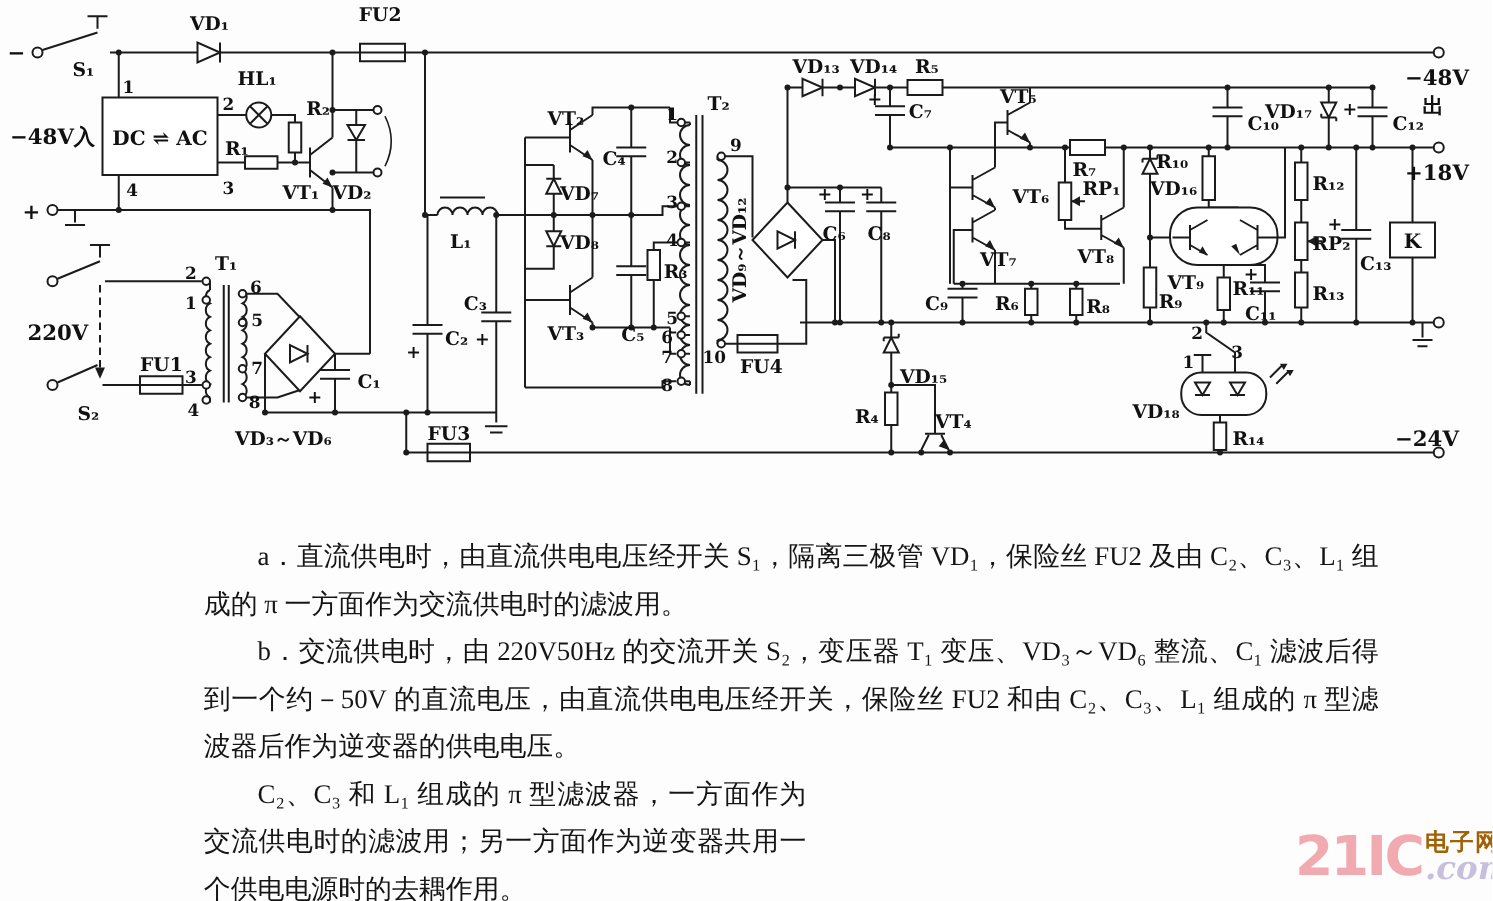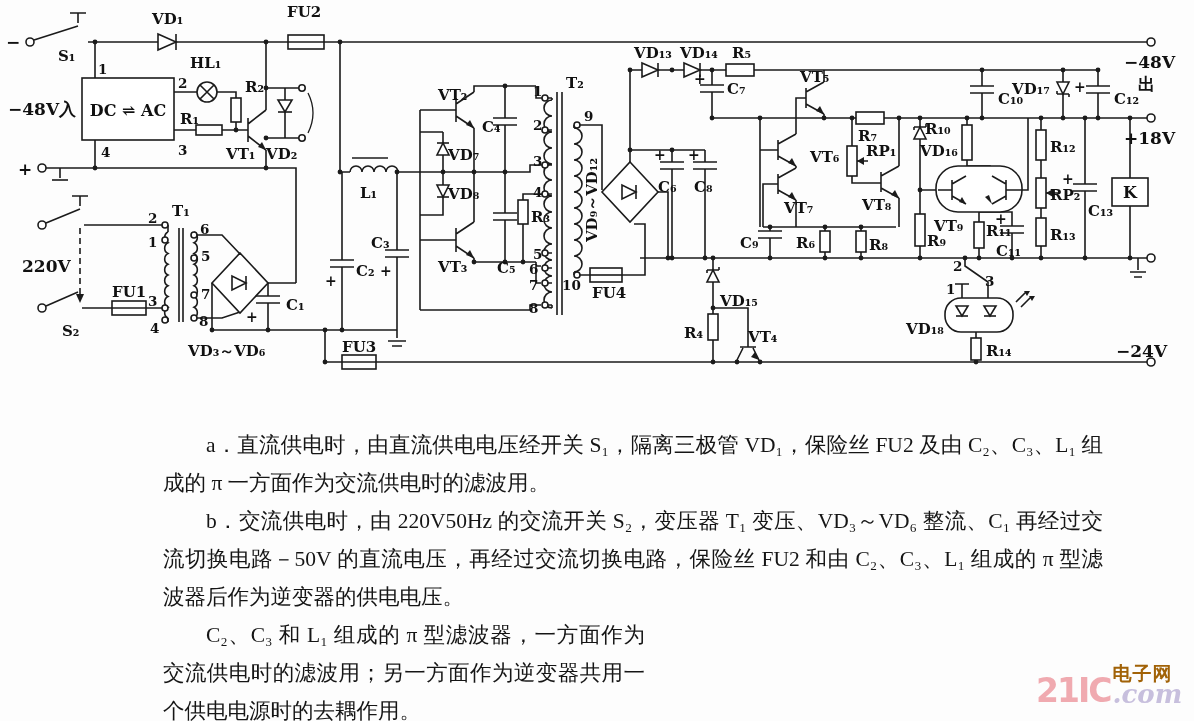--- a/index.html
+++ b/index.html
@@ -16,21 +16,21 @@
   text.term{font-family:"DejaVu Serif","Liberation Serif",serif;font-size:17px;font-weight:700;fill:#111;}
   text.pl{font-family:"DejaVu Serif","Liberation Serif",serif;font-size:14px;font-weight:700;fill:#111;}
   text.box{font-family:"DejaVu Serif","Liberation Serif",serif;font-size:16px;font-weight:700;fill:#111;}
   #desc{position:absolute;left:163px;top:426px;width:940px;color:#151515;
         font-family:"Liberation Serif","DejaVu Serif",serif;font-size:21.5px;line-height:38px;}
   #desc p{margin:0;text-indent:2em;text-align:justify;}
   #desc p.narrow{width:482px;}
   #wm{position:absolute;left:1036px;top:664px;width:156px;line-height:1;}
   #wm .row{display:flex;align-items:flex-end;}
   #wm .brand{font-family:"DejaVu Sans","Liberation Sans",sans-serif;font-weight:bold;
-             font-size:33px;color:#f0aab0;letter-spacing:-2px;}
+             font-size:44px;color:#f0aab0;letter-spacing:-2px;}
   #wm .col{display:flex;flex-direction:column;align-items:flex-start;margin-left:2px;}
   #wm .site{font-family:"Liberation Serif",serif;font-size:19px;color:#a16207;font-weight:bold;letter-spacing:1px;}
   #wm .tld{font-family:"DejaVu Serif","Liberation Serif",serif;font-style:italic;font-weight:bold;
            font-size:26px;color:#c7bfdd;margin-top:-2px;}
 </style>
 </head>
 <body>
 
 <div id="page">
 
@@ -546,21 +546,21 @@
     <circle class="sym" cx="1151" cy="258" r="4"></circle>
   </g>
   <g>
     <circle class="sym" cx="1151" cy="362" r="4"></circle>
     <text class="term" x="1116" y="357">−24V</text>
   </g>
 </svg>
 
 <div id="desc">
   <p>a．直流供电时，由直流供电电压经开关 S₁，隔离三极管 VD₁，保险丝 FU2 及由 C₂、C₃、L₁ 组成的 π 一方面作为交流供电时的滤波用。</p>
-  <p>b．交流供电时，由 220V50Hz 的交流开关 S₂，变压器 T₁ 变压、VD₃～VD₆ 整流、C₁ 再经过交流切换电路－50V 的直流电压，再经过交流切换电路，保险丝 FU2 和由 C₂、C₃、L₁ 组成的 π 型滤波器后作为逆变器的供电电压。</p>
+  <p>b．交流供电时，由 220V50Hz 的交流开关 S₂，变压器 T₁ 变压、VD₃～VD₆ 整流、C₁ 滤波后得到一个约－50V 的直流电压，由直流供电电压经开关，保险丝 FU2 和由 C₂、C₃、L₁ 组成的 π 型滤波器后作为逆变器的供电电压。</p>
   <p class="narrow">C₂、C₃ 和 L₁ 组成的 π 型滤波器，一方面作为交流供电时的滤波用；另一方面作为逆变器共用一个供电电源时的去耦作用。</p>
 </div>
 
 <div id="wm">
   <div class="row">
     <span class="brand">21IC</span>
     <span class="col">
       <span class="site">电子网</span>
       <span class="tld">.com</span>
     </span>

